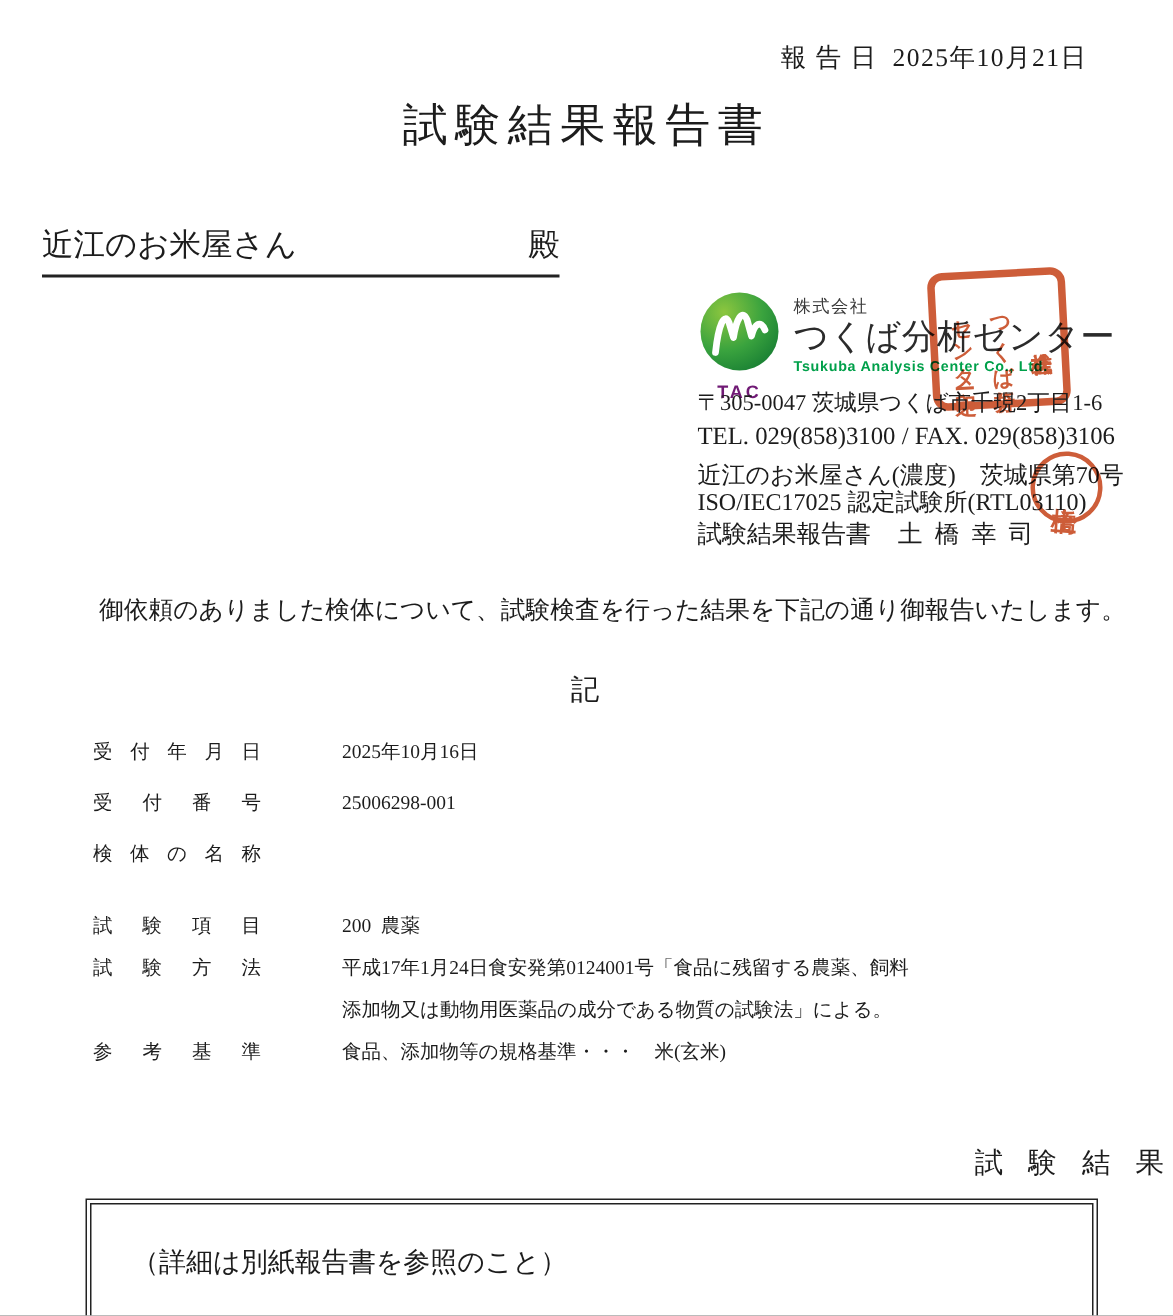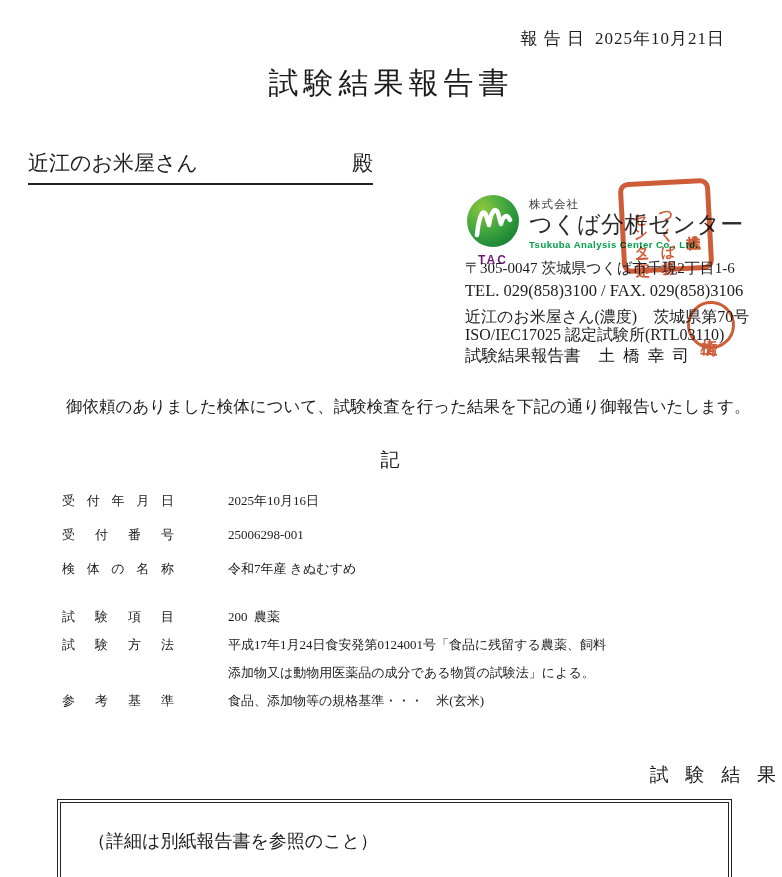--- a/index.html
+++ b/index.html
@@ -123,21 +123,20 @@
     <div class="frow">
       <span class="flabel">受付年月日</span>
       <span class="fvalue">2025年10月16日</span>
     </div>
     <div class="frow">
       <span class="flabel">受付番号</span>
       <span class="fvalue">25006298-001</span>
     </div>
     <div class="frow">
       <span class="flabel">検体の名称</span>
-      <span class="fvalue">令和7年産 きぬむすめ</span>
     </div>
   </div>
 
   <div class="fields g2">
     <div class="frow">
       <span class="flabel">試験項目</span>
       <span class="fvalue">200  農薬</span>
     </div>
     <div class="frow">
       <span class="flabel">試験方法</span>

